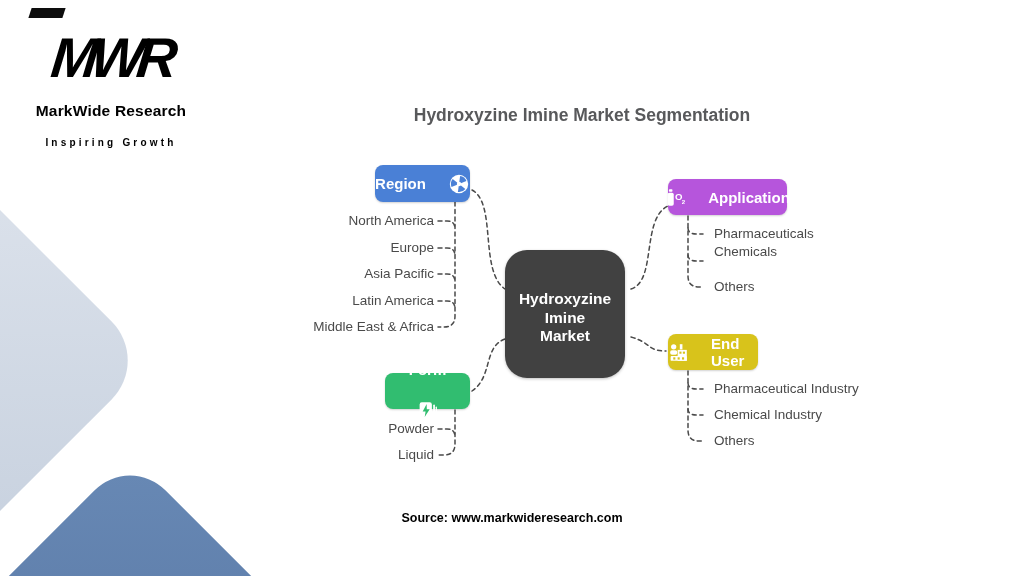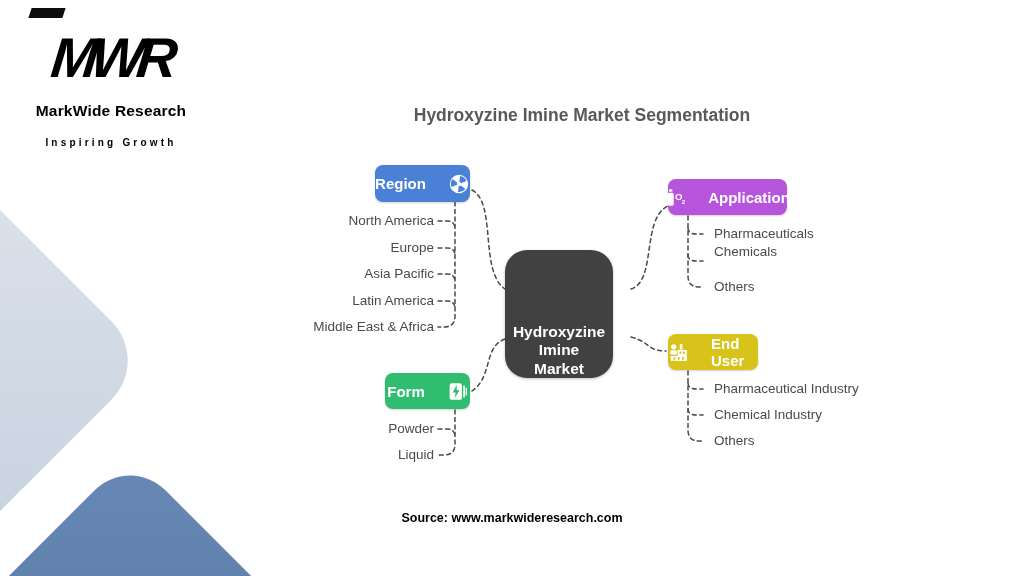--- a/index.html
+++ b/index.html
@@ -28,25 +28,25 @@
   .wires{position:absolute;left:0;top:0;z-index:1;pointer-events:none;}
   .wires path{fill:none;stroke:#4a4a4a;stroke-width:1.5;stroke-dasharray:4 3.5;stroke-linecap:round;}
 
   
   .node{position:absolute;z-index:2;display:flex;align-items:center;justify-content:center;
     gap:22px;border-radius:8px;color:#fff;font-size:15px;font-weight:600;
     box-shadow:0 1px 2px rgba(0,0,0,.18);}
   .node svg{display:block;}
   .node-region{left:375px;top:165px;width:95px;height:37px;background:#4a80d6;}
   .node-application{left:668px;top:179px;width:119px;height:36px;background:#b655dc;}
-  .node-form{left:385px;top:373px;width:85px;height:36px;background:#31bd70;}
+  .node-form{left:385px;top:373px;width:85px;height:36px;background:#31bd70;flex-direction:column;}
   .node-enduser{left:668px;top:334px;width:90px;height:36px;background:#d8c31b;}
 
-  .center-node{position:absolute;left:505px;top:250px;width:108px;height:128px;z-index:2;
-    background:#414141;border-radius:22px;display:flex;align-items:flex-end;justify-content:center;
+  .center-node{position:absolute;left:505px;top:250px;width:120px;height:128px;z-index:2;
+    background:#414141;border-radius:22px;display:flex;align-items:flex-start;justify-content:center;
     padding-top:40px;box-sizing:border-box;text-align:center;color:#fff;font-size:15.5px;
     font-weight:600;line-height:18.5px;box-shadow:0 1px 3px rgba(0,0,0,.25);}
 
   
   .item{position:absolute;z-index:2;height:20px;line-height:20px;font-size:13.5px;color:#4a4a4a;}
   .item.right{right:590px;text-align:center;white-space:nowrap;}
   .item.left{left:702px;text-align:left;white-space:nowrap;margin-left:12px;}
 
   
   .source{position:absolute;left:362px;top:511px;width:300px;text-align:center;z-index:2;

